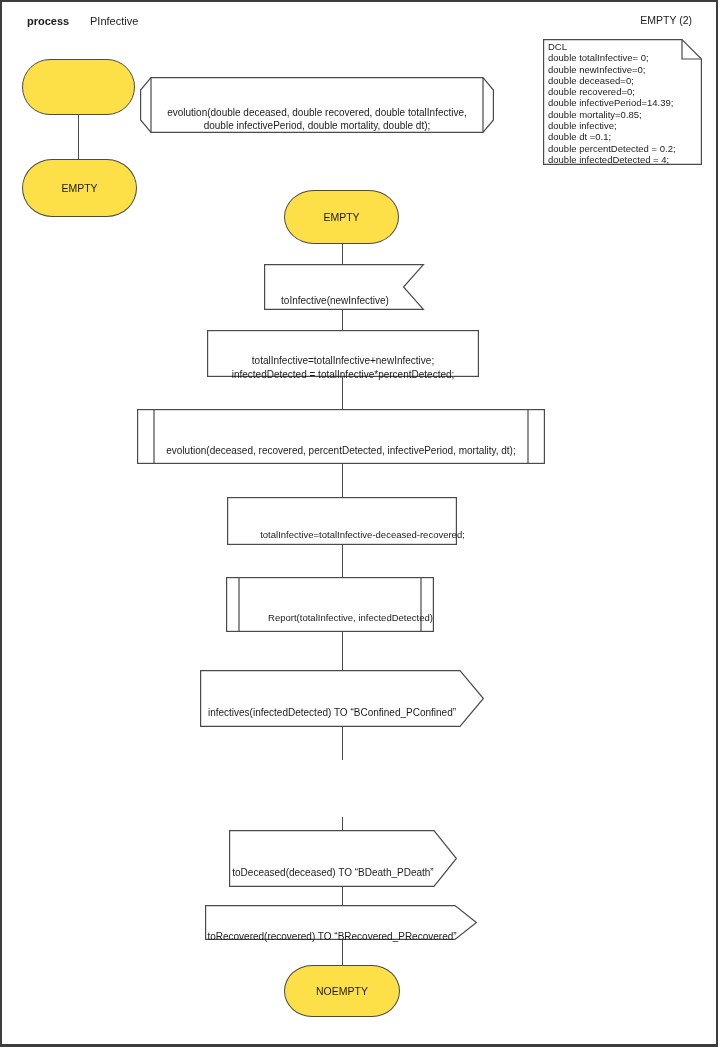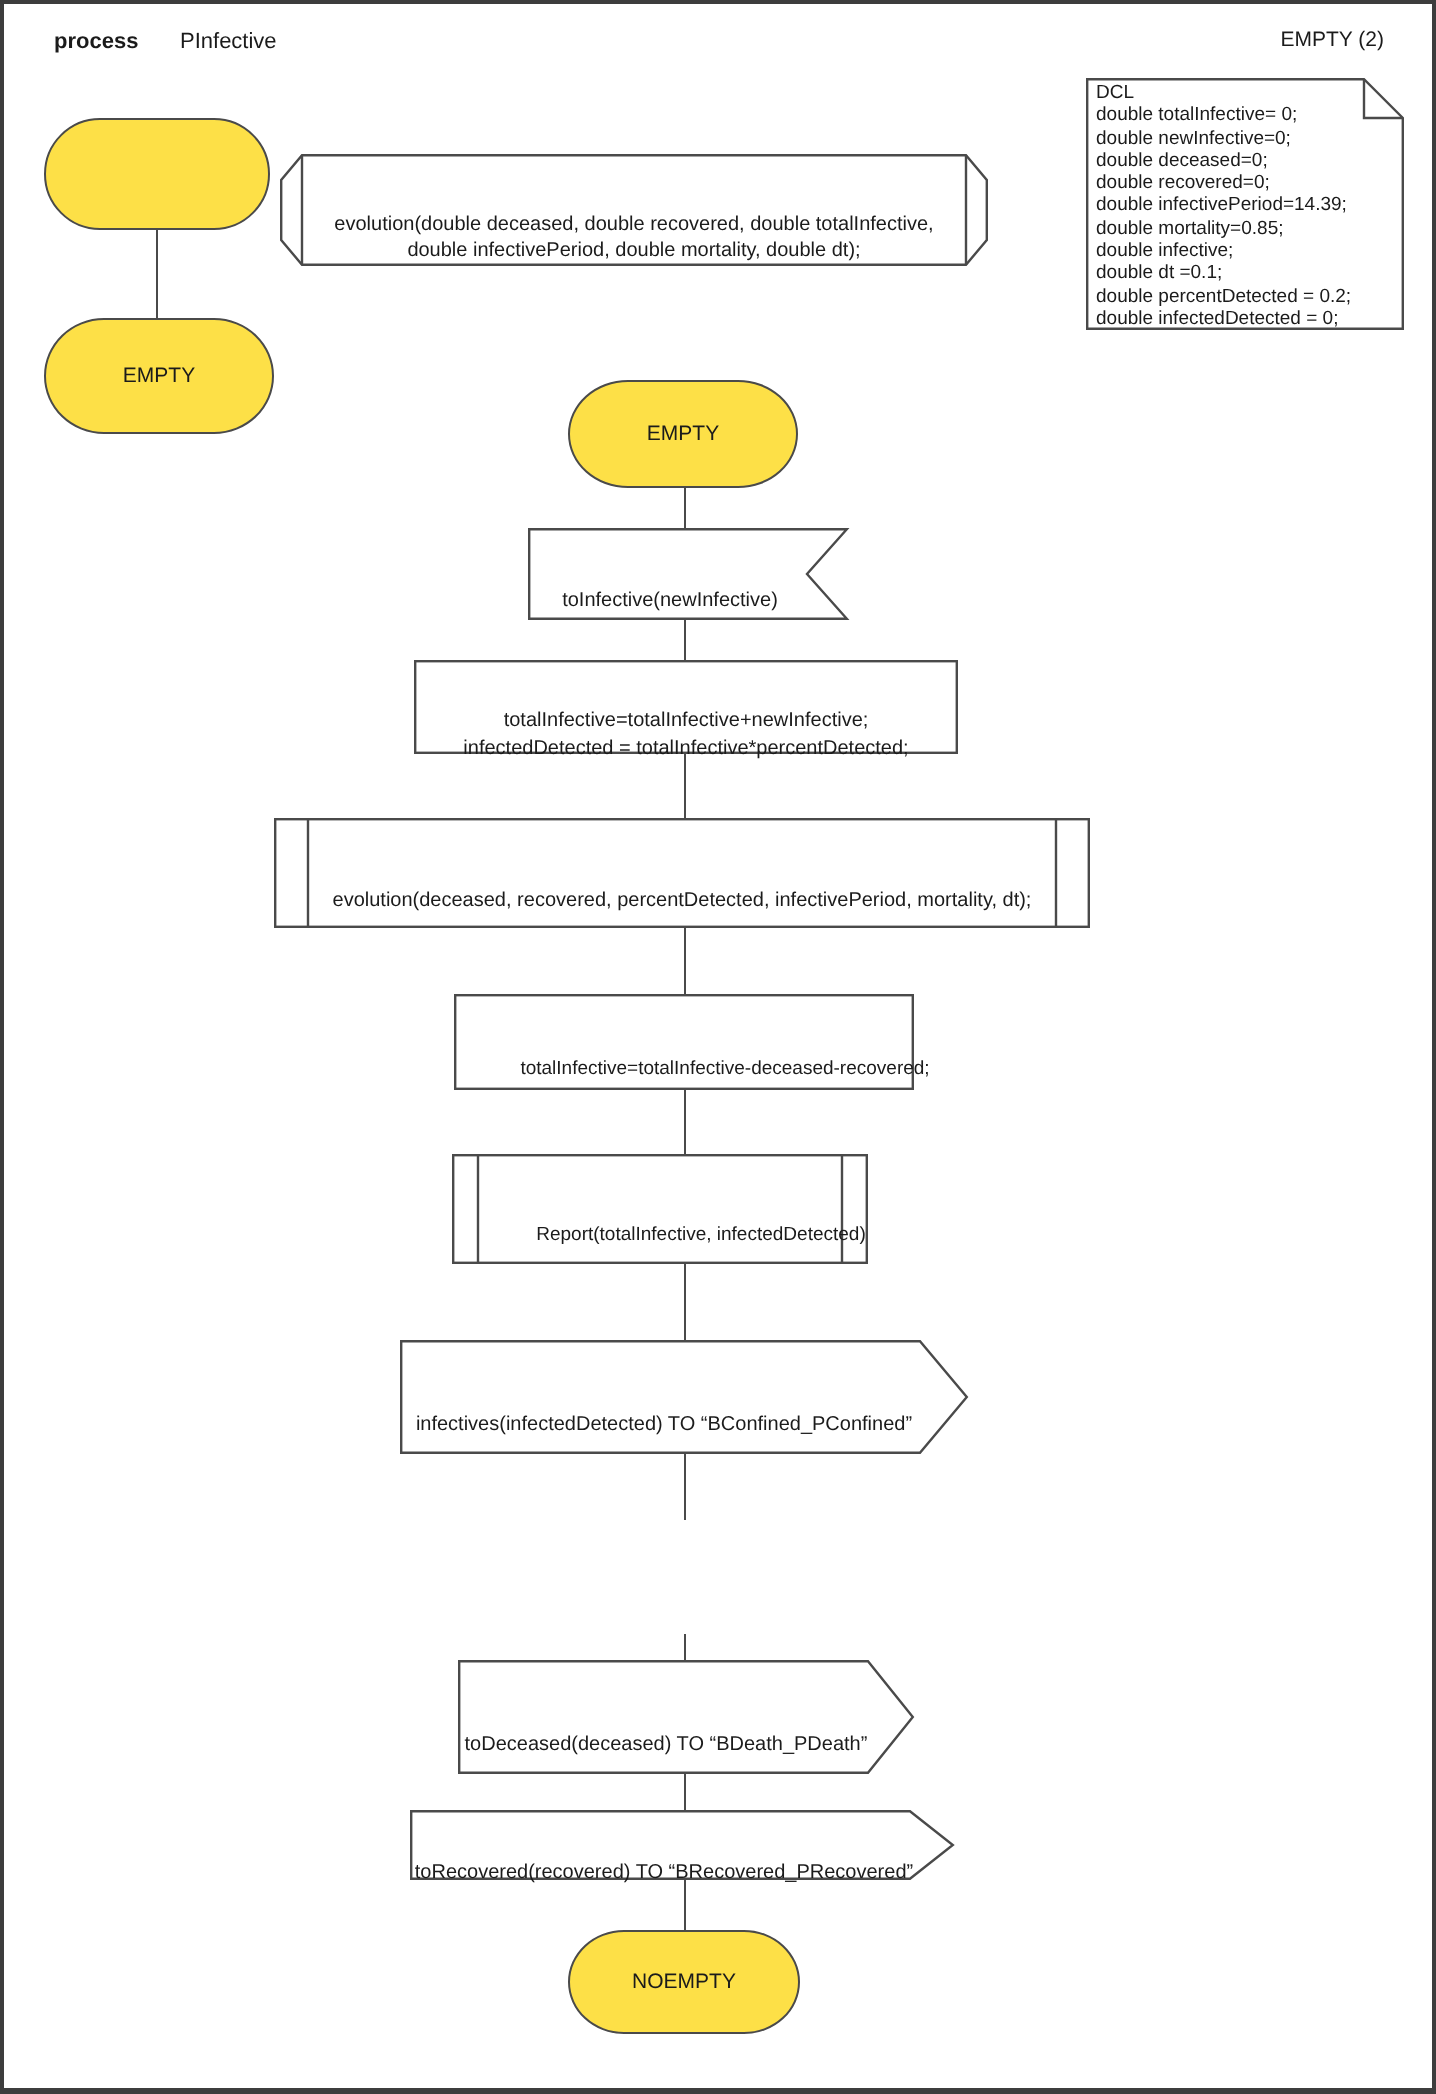--- a/index.html
+++ b/index.html
@@ -39,21 +39,21 @@
       <div>DCL</div>
       <div>double totalInfective= 0;</div>
       <div>double newInfective=0;</div>
       <div>double deceased=0;</div>
       <div>double recovered=0;</div>
       <div>double infectivePeriod=14.39;</div>
       <div>double mortality=0.85;</div>
       <div>double infective;</div>
       <div>double dt =0.1;</div>
       <div>double percentDetected = 0.2;</div>
-      <div>double infectedDetected = 0;</div>
+      <div>double infectedDetected = 4;</div>
     </div>
   </div>
 
   <div class="state" style="left:20px;top:57px;width:113px;height:56px;border-radius:28px"></div>
   <div class="vline" style="left:76px;top:113px;height:44px"></div>
   <div class="state" style="left:20px;top:157px;width:115px;height:58px;border-radius:30px / 29px">
     <span>EMPTY</span>
   </div>
 
   <div class="node" style="left:138px;top:75px;width:354px;height:56px">

